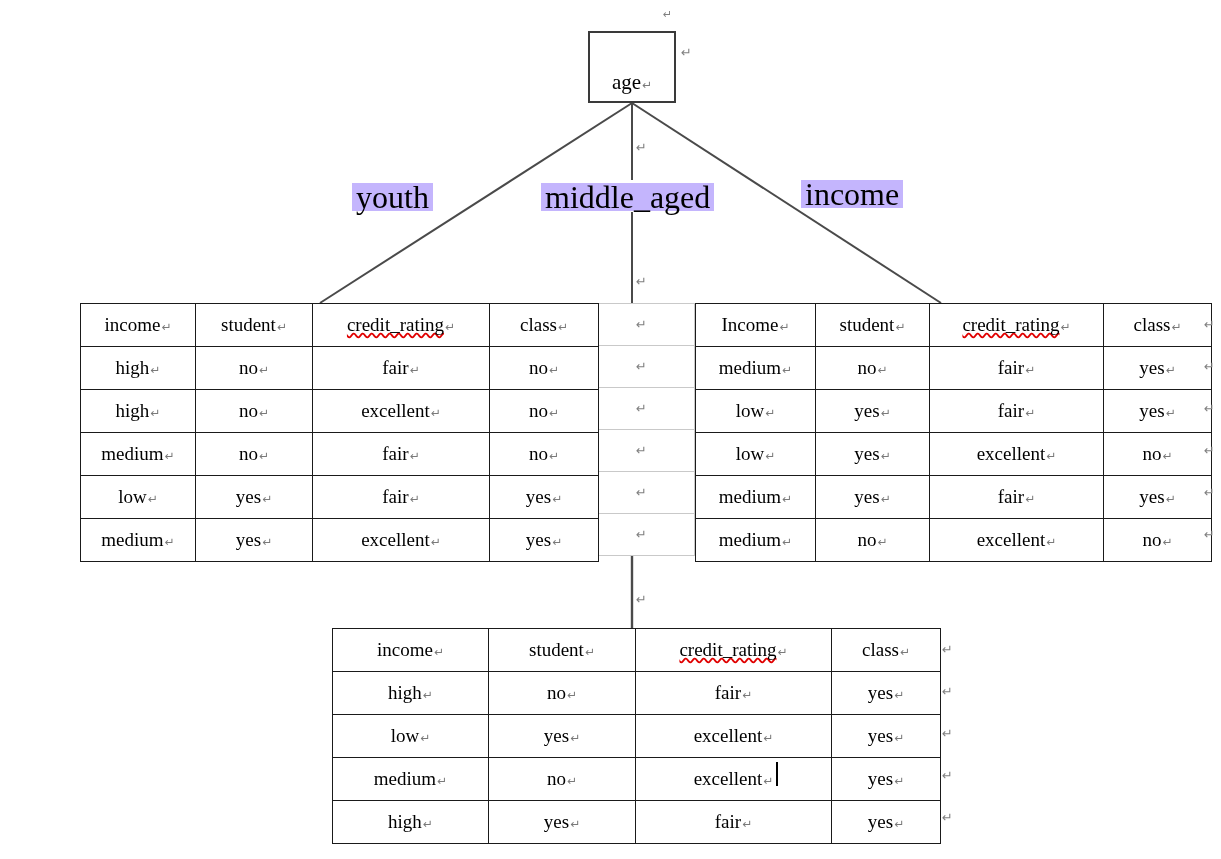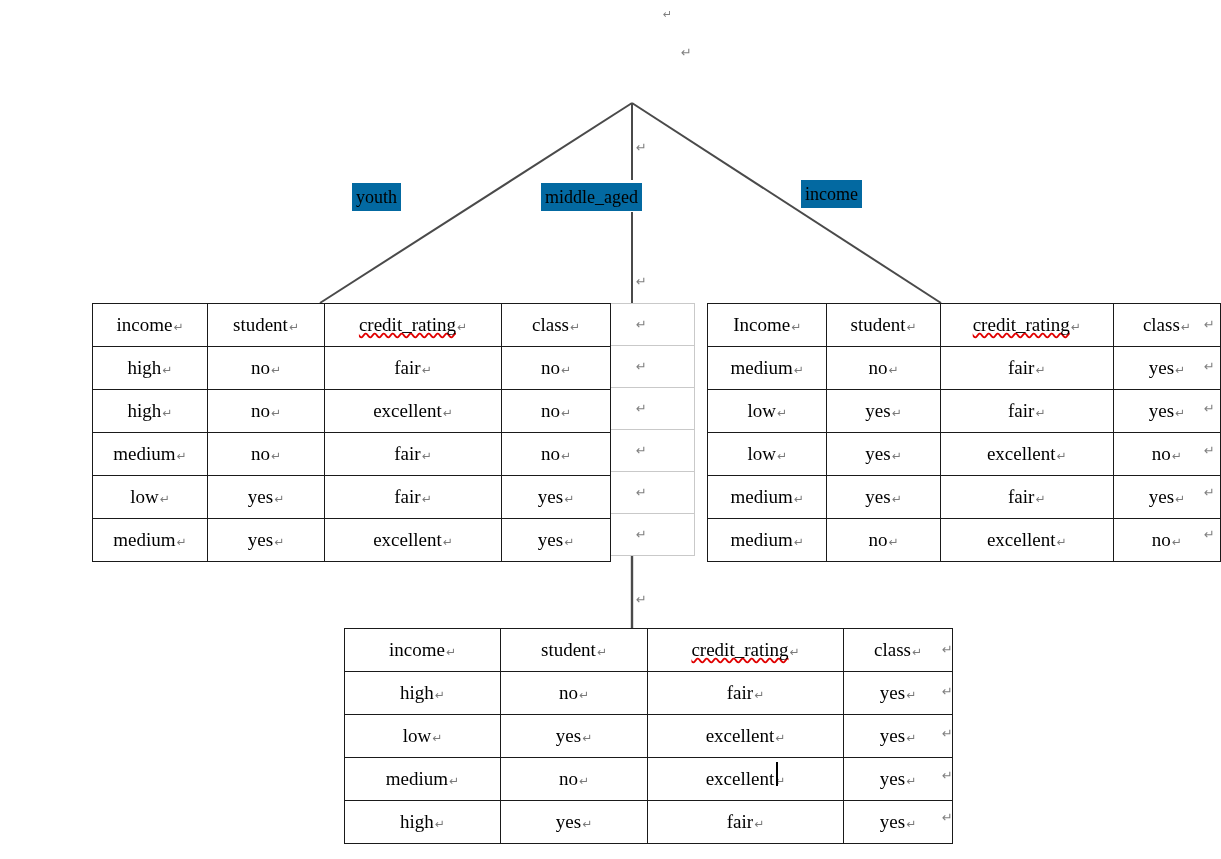--- a/index.html
+++ b/index.html
@@ -47,24 +47,24 @@
     left: 0;
     top: 0;
     width: 1221px;
     height: 859px;
     pointer-events: none;
   }
 
   
   .branch-label {
     position: absolute;
-    font-size: 18px;
+    font-size: 32px;
     line-height: 28px;
     white-space: nowrap;
-    background: #0369a1;
+    background: #c4b5fd;
     padding: 0 4px;
     text-align: center;
   }
   .branch-youth      { left: 352px; top: 183px; }
   .branch-middle     { left: 541px; top: 183px; }
   .branch-senior     { left: 801px; top: 180px; }
 
   
   .pilcrow {
     position: absolute;
@@ -75,21 +75,20 @@
     white-space: nowrap;
   }
   .pilcrow.small { font-size: 11px; }
 
   
   .wtable {
     position: absolute;
     border-collapse: collapse;
     background: #ffffff;
     font-size: 19px;
-    margin-left: 12px;
   }
   .wtable td {
     border: 1.6px solid #1a1a1a;
     text-align: center;
     vertical-align: middle;
     padding: 0;
     height: 42px;
     white-space: nowrap;
     position: relative;
   }
@@ -170,20 +169,25 @@
     <line x1="632" y1="103" x2="320" y2="303" stroke="#4a4a4a" stroke-width="2"></line>
 
     <line x1="632" y1="103" x2="941" y2="303" stroke="#4a4a4a" stroke-width="2"></line>
 
     <line x1="632" y1="103" x2="632" y2="180" stroke="#4a4a4a" stroke-width="2"></line>
     <line x1="632" y1="212" x2="632" y2="303" stroke="#4a4a4a" stroke-width="2"></line>
 
     <line x1="632" y1="556" x2="632" y2="646" stroke="#4a4a4a" stroke-width="2.4"></line>
   </svg>
 
+  <div class="root-node">
+    <div class="root-label">
+      <span>age</span><span class="cell-mark">↵</span>
+    </div>
+  </div>
 
   <div class="pilcrow small" style="left:663px; top:8px;">↵</div>
   <div class="pilcrow" style="left:681px; top:46px;">↵</div>
   <div class="pilcrow" style="left:636px; top:141px;">↵</div>
   <div class="pilcrow" style="left:636px; top:275px;">↵</div>
   <div class="pilcrow" style="left:636px; top:593px;">↵</div>
 
   <div class="branch-label branch-youth">youth</div>
   <div class="branch-label branch-middle">middle_aged</div>
   <div class="branch-label branch-senior">income</div>

